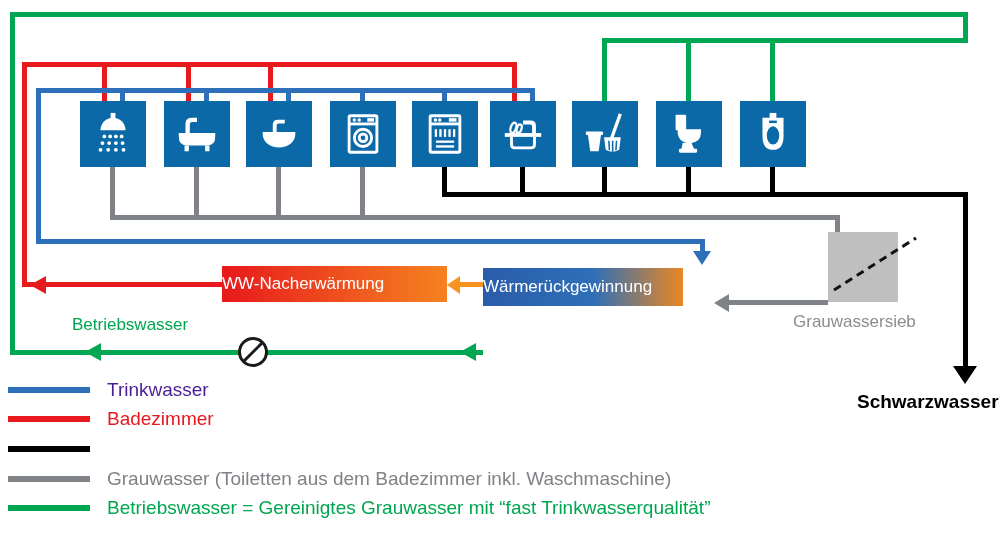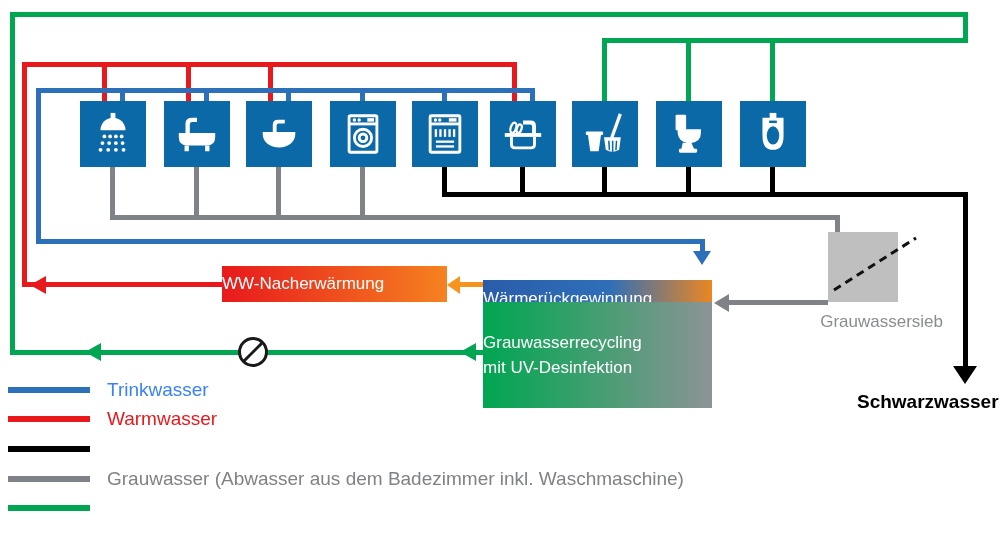--- a/index.html
+++ b/index.html
@@ -17,26 +17,26 @@
   .tri{position:absolute;width:0;height:0;}
   .al-green{border-top:9px solid transparent;border-bottom:9px solid transparent;border-right:16px solid #00a651;}
   .al-red{border-top:9px solid transparent;border-bottom:9px solid transparent;border-right:16px solid #e8191c;}
   .al-gray{border-top:9px solid transparent;border-bottom:9px solid transparent;border-right:15px solid #7f8286;}
   .al-orange{border-top:9px solid transparent;border-bottom:9px solid transparent;border-right:13px solid #f7941d;}
   .ad-blue{border-left:9px solid transparent;border-right:9px solid transparent;border-top:14px solid #2b70b8;}
   .ad-black{border-left:12px solid transparent;border-right:12px solid transparent;border-top:18px solid #000;}
   .tile{position:absolute;top:101px;width:66px;height:66px;background:#0c69a8;display:flex;align-items:center;justify-content:center;}
   .box{position:absolute;display:flex;flex-direction:column;align-items:flex-start;justify-content:center;color:#fff;text-align:center;font-size:17px;line-height:1.5;}
   #box-ww{left:222px;top:266px;width:225px;height:36px;background:linear-gradient(90deg,#e8191c,#f58220);}
-  #box-wrg{left:483px;top:280px;width:229px;height:38px;background:linear-gradient(90deg,#2a5caa 0%,#2e6fb8 55%,#ea8722 100%);}
+  #box-wrg{left:483px;top:268px;width:200px;height:38px;background:linear-gradient(90deg,#2a5caa 0%,#2e6fb8 55%,#ea8722 100%);}
   #box-gwr{left:483px;top:302px;width:229px;height:106px;background:linear-gradient(90deg,#00a651 0%,#35a06b 40%,#8d9396 100%);}
   #sieve{position:absolute;left:828px;top:232px;width:70px;height:70px;background:#bfbfbf;}
   .lbl{position:absolute;white-space:nowrap;}
   #lbl-betriebswasser{left:72px;top:315px;color:#00a651;font-size:17px;}
-  #lbl-sieve{left:793px;top:311px;width:150px;color:#8a8d8f;font-size:17px;line-height:1.35;text-align:right;white-space:normal;}
+  #lbl-sieve{left:793px;top:311px;width:150px;color:#8a8d8f;font-size:17px;line-height:1.35;text-align:left;white-space:normal;}
   #lbl-kanalisation{left:857px;top:391px;color:#000;font-size:19px;font-weight:bold;}
   .legend-row{position:absolute;left:8px;display:flex;align-items:center;height:26px;}
   .sw{display:inline-block;width:82px;height:6px;margin-right:17px;flex:0 0 82px;}
   .ltxt{font-size:19px;white-space:nowrap;}
 </style>
 </head>
 <body>
 
 <div id="canvas">
 
@@ -230,56 +230,54 @@
   </div>
 
   <div class="box" id="box-ww">
     <span>WW-Nacherwärmung</span>
   </div>
 
   <div class="box" id="box-wrg">
     <span>Wärmerückgewinnung</span>
   </div>
 
-  <div class="box" id="box-gwr">
-    <span>Grauwasserrecycling</span>
-    <span>mit UV-Desinfektion</span>
-  </div>
 
   <div id="sieve"></div>
   <svg style="position:absolute;left:820px;top:224px" width="104" height="78">
     <line x1="14" y1="66" x2="96" y2="14" stroke="#111" stroke-width="3" stroke-dasharray="8 5.5"></line>
   </svg>
 
   <svg style="position:absolute;left:235px;top:334px" width="36" height="36">
     <circle cx="18" cy="18" r="13.5" fill="#fff" stroke="#1a1a1a" stroke-width="3"></circle>
     <line x1="8.5" y1="27.5" x2="27.5" y2="8.5" stroke="#1a1a1a" stroke-width="3"></line>
   </svg>
 
+  <div class="lbl" id="lbl-betriebswasser">Betriebswasser</div>
 
   <div class="lbl" id="lbl-sieve">
     <div>Grauwassersieb</div>
   </div>
 
   <div class="lbl" id="lbl-kanalisation">Schwarzwasser</div>
 
   <div>
     <div class="legend-row" style="top:377px">
       <span class="sw" style="background:#2b70b8"></span>
-      <span class="ltxt" style="color:#3b82f6">Trinkwasser</span>
+      <span class="ltxt" style="color:#4c1d95">Trinkwasser</span>
     </div>
     <div class="legend-row" style="top:406px">
       <span class="sw" style="background:#e8191c"></span>
-      <span class="ltxt" style="color:#e8191c">Warmwasser</span>
+      <span class="ltxt" style="color:#e8191c">Badezimmer</span>
     </div>
     <div class="legend-row" style="top:436px">
       <span class="sw" style="background:#000"></span>
     </div>
     <div class="legend-row" style="top:466px">
       <span class="sw" style="background:#7f8286"></span>
-      <span class="ltxt" style="color:#7f8286">Grauwasser (Abwasser aus dem Badezimmer inkl. Waschmaschine)</span>
+      <span class="ltxt" style="color:#7f8286">Grauwasser (Toiletten aus dem Badezimmer inkl. Waschmaschine)</span>
     </div>
     <div class="legend-row" style="top:495px">
       <span class="sw" style="background:#00a651"></span>
+      <span class="ltxt" style="color:#00a651">Betriebswasser = Gereinigtes Grauwasser mit “fast Trinkwasserqualität”</span>
     </div>
   </div>
 
 </div>
 
 </body></html>

